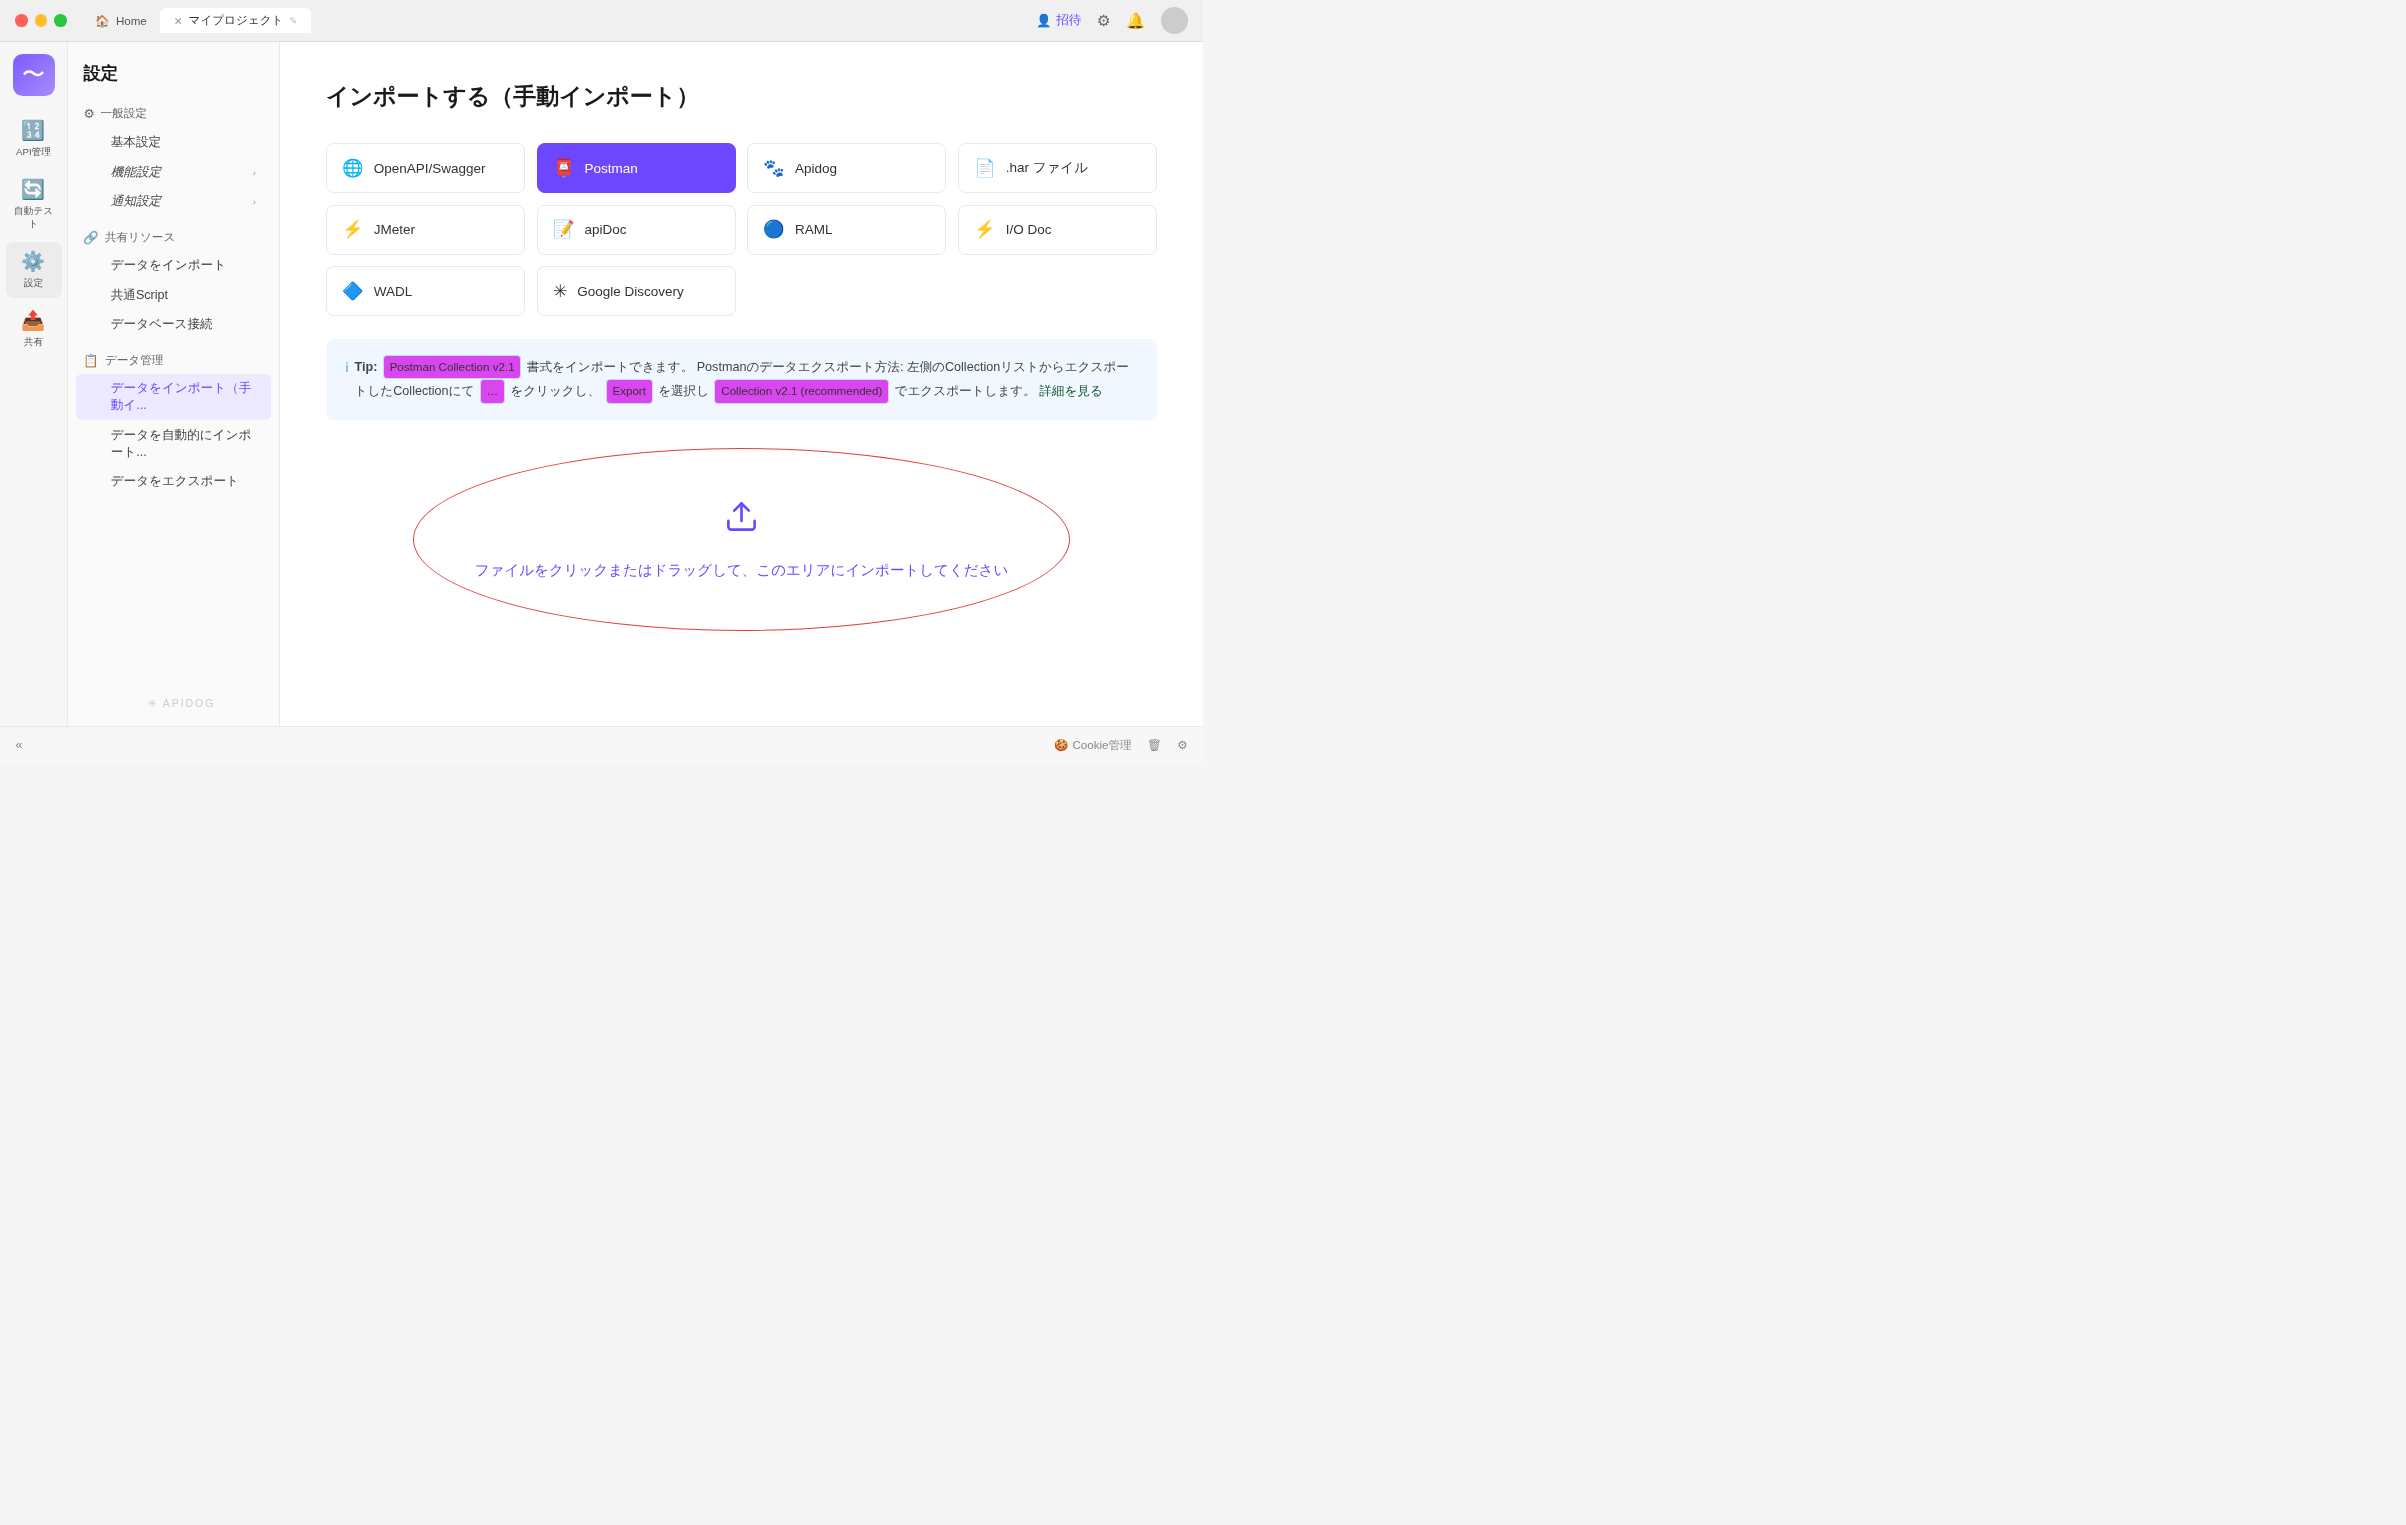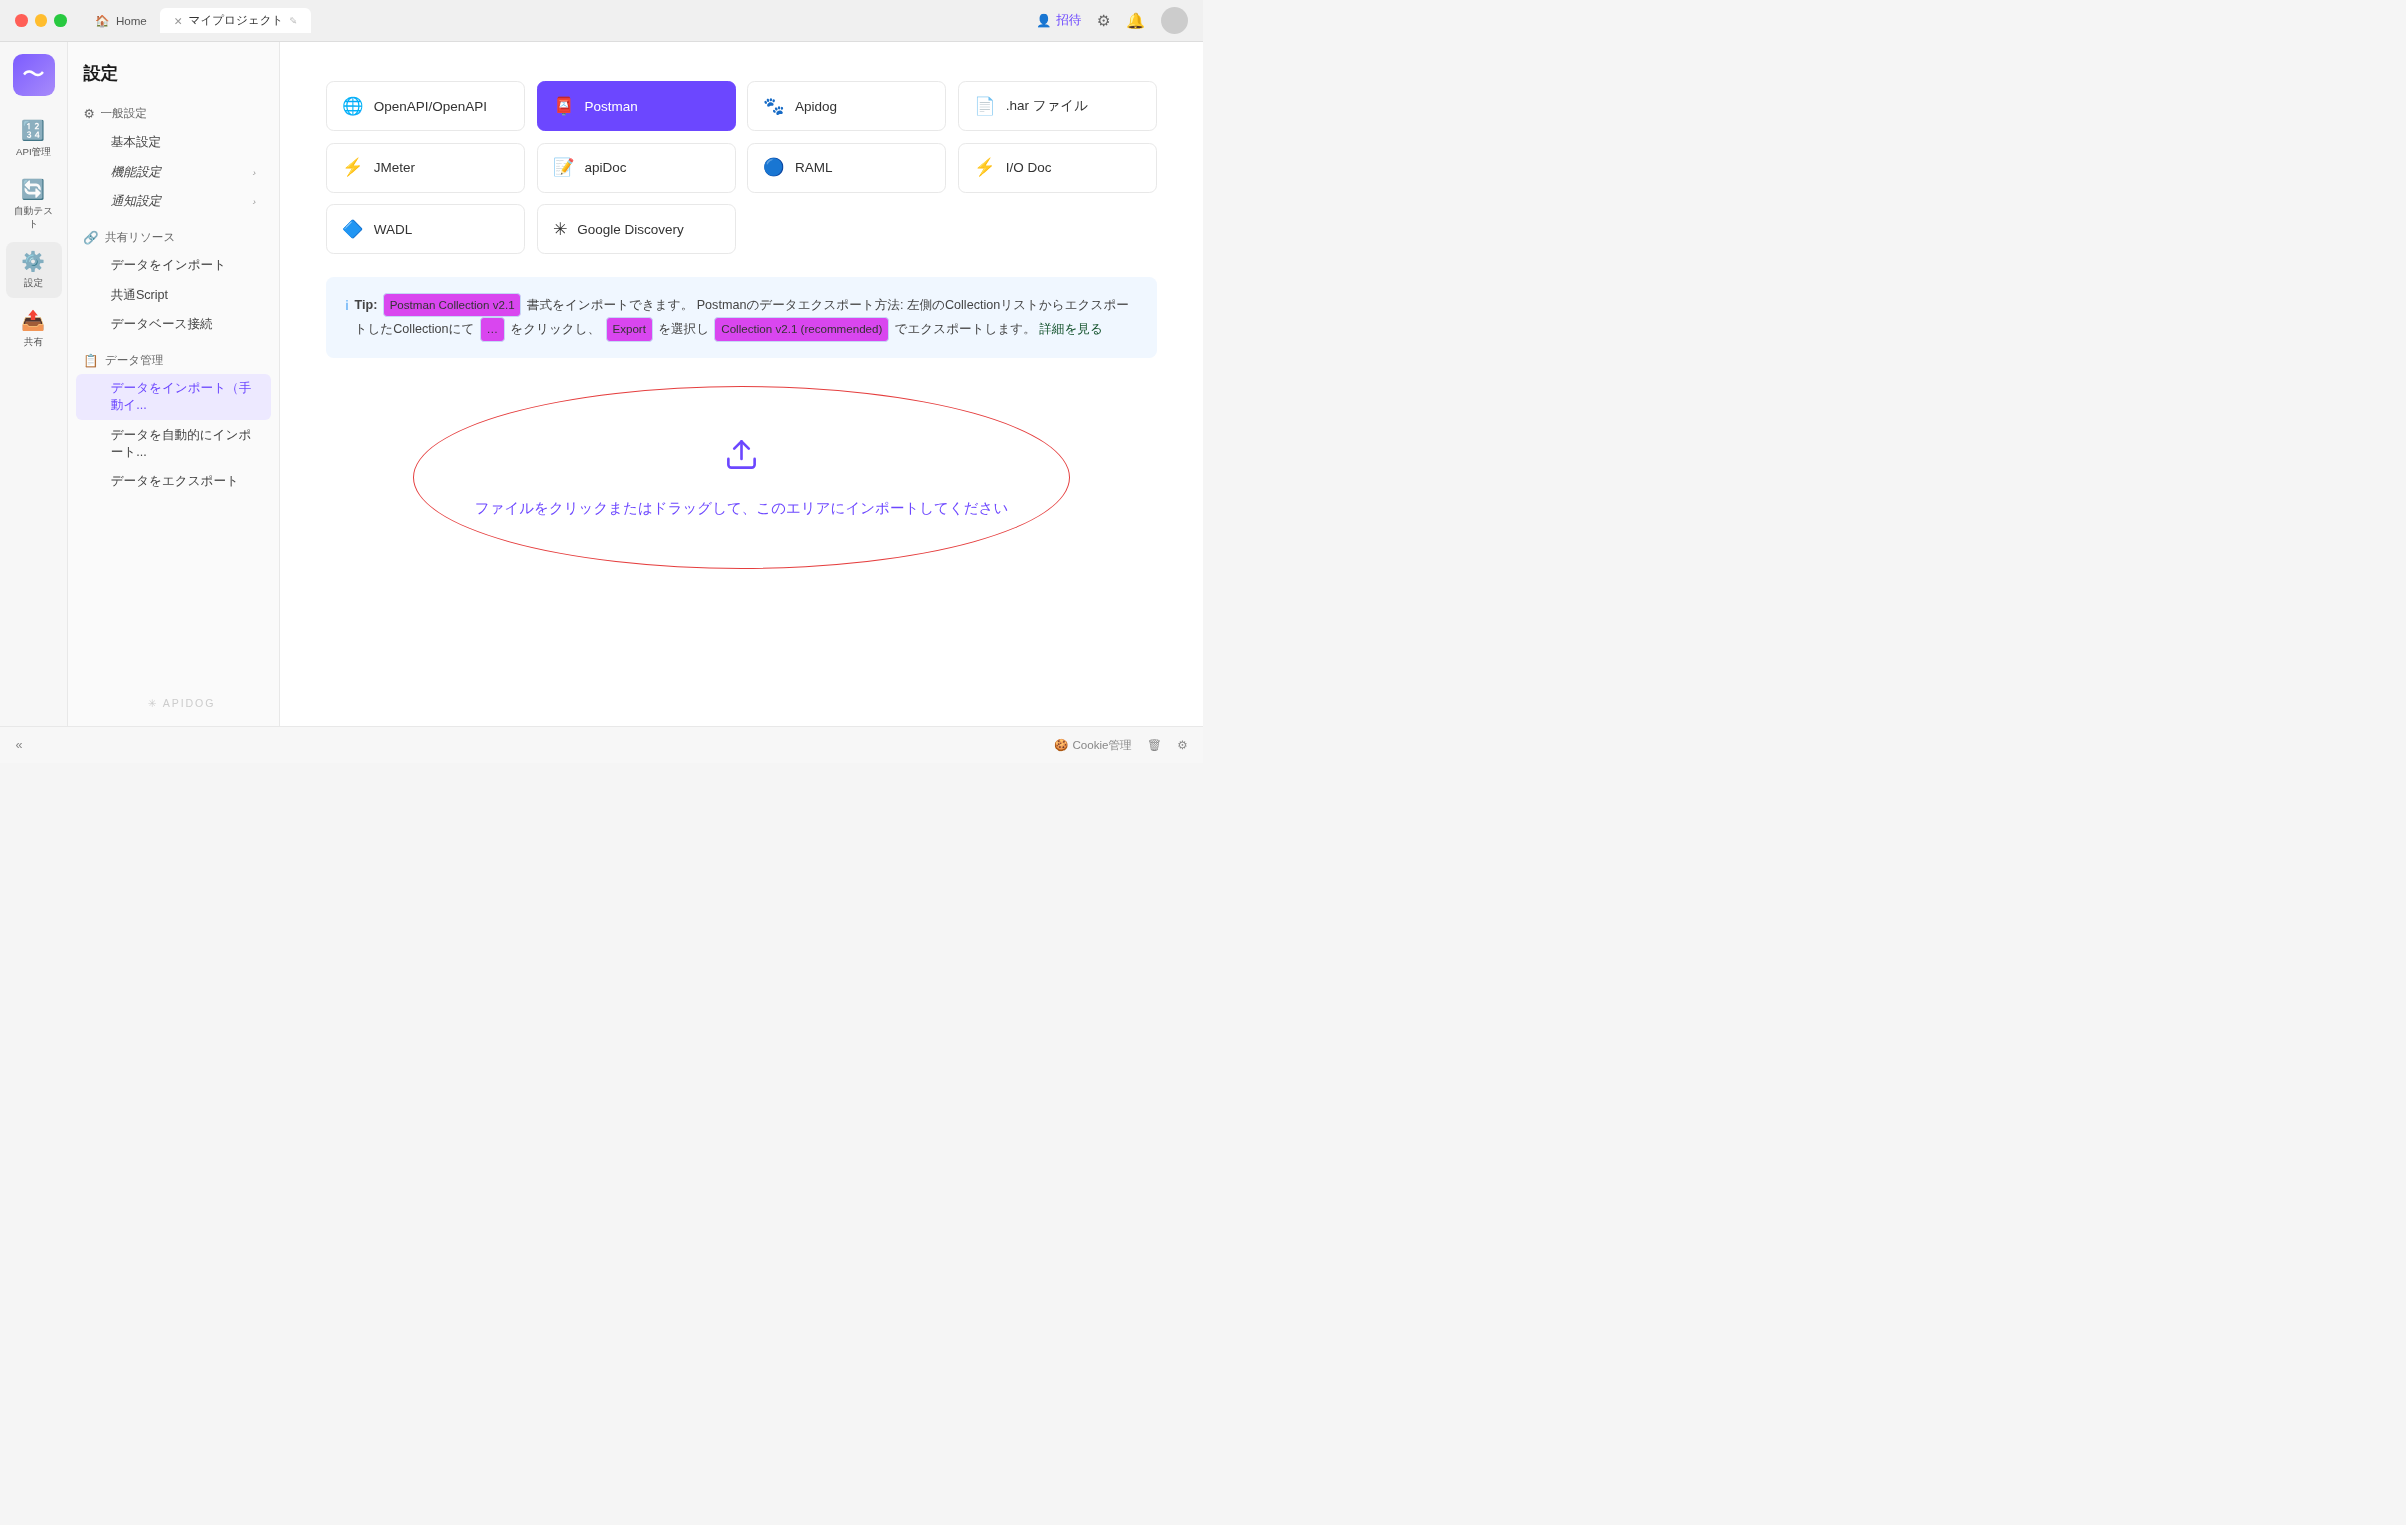--- a/index.html
+++ b/index.html
@@ -413,26 +413,27 @@
       <div class="nav-item">データを自動的にインポート...</div>
       <div class="nav-item">データをエクスポート</div>
     </div>
 
     <div style="margin-top:auto; position:absolute; bottom:15.4px; left:8px; width:100%; text-align:center;">
       <span class="apidog-logo-text">✳ APIDOG</span>
     </div>
   </div>
 
   <div class="main-content">
+    <h1 class="page-title">インポートする（手動インポート）</h1>
 
     <div class="import-grid">
 
       <div class="import-option">
         <span class="opt-icon">🌐</span>
-        <span>OpenAPI/OpenAPI</span>
+        <span>OpenAPI/Swagger</span>
       </div>
 
       <div class="import-option selected">
         <span class="opt-icon">📮</span>
         <span>Postman</span>
       </div>
 
       <div class="import-option">
         <span class="opt-icon">🐾</span>
         <span>Apidog</span>

